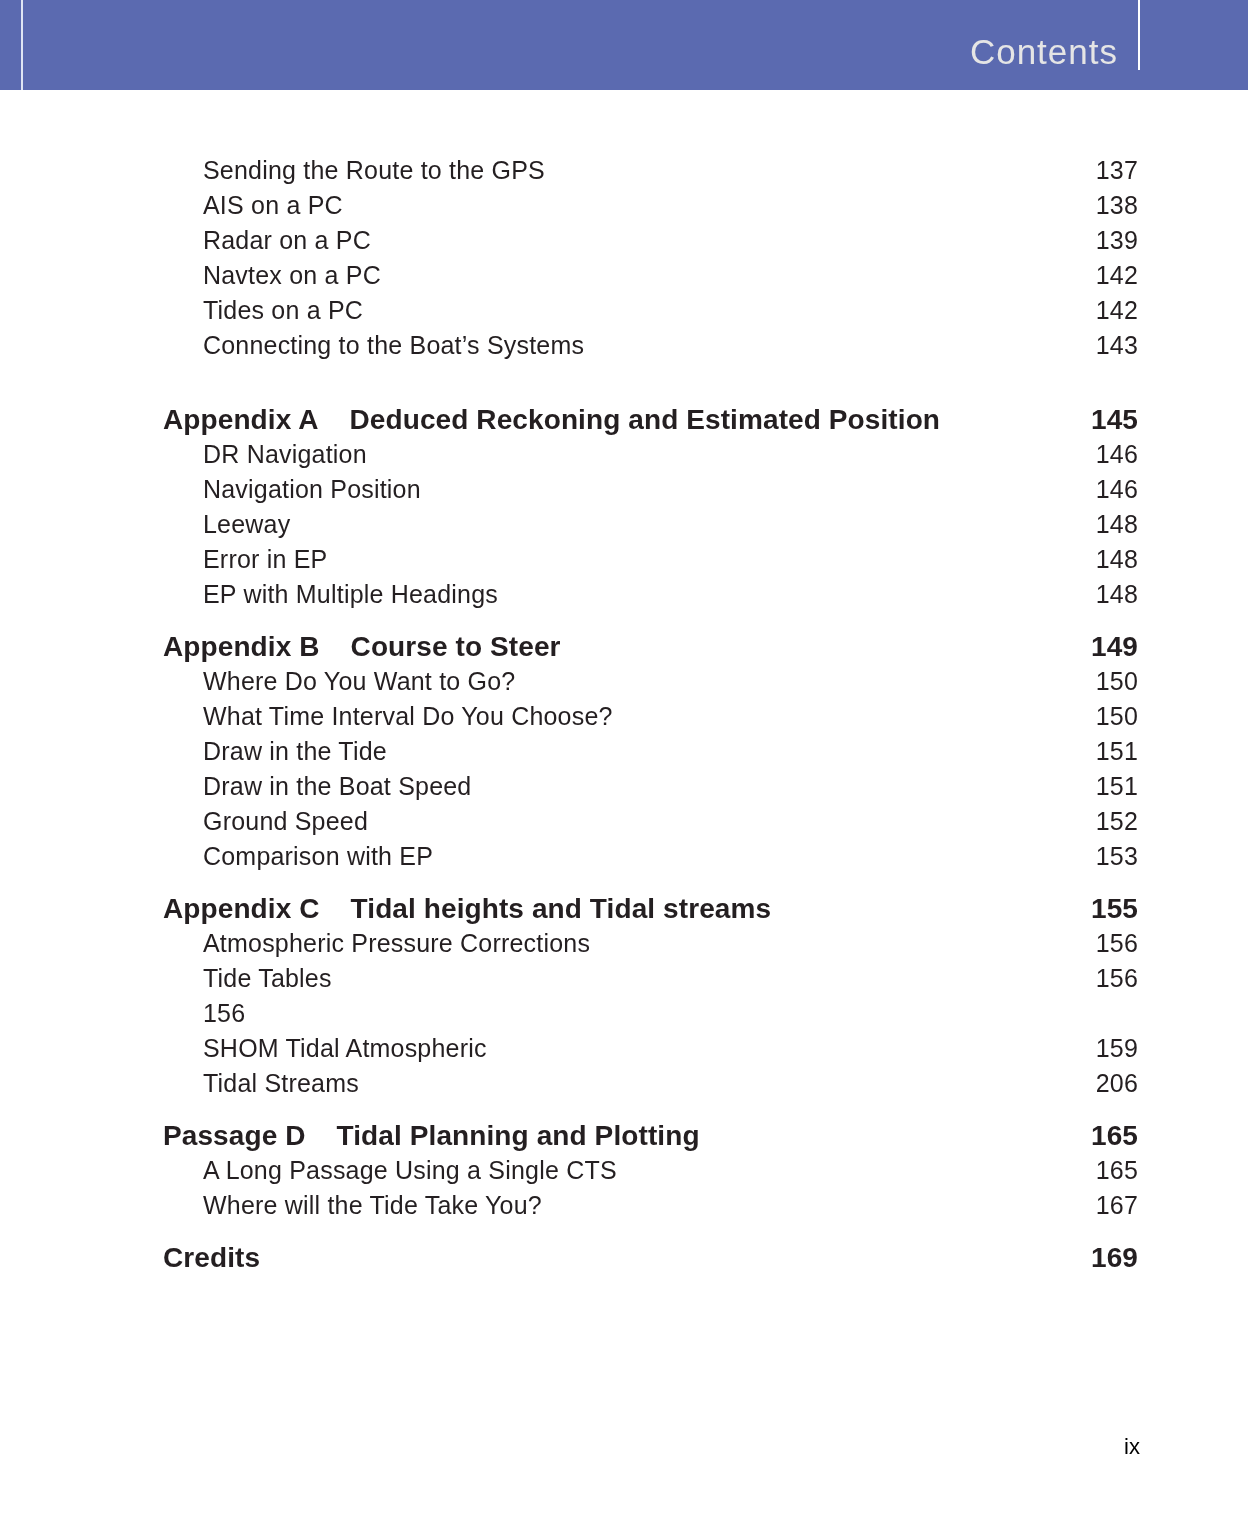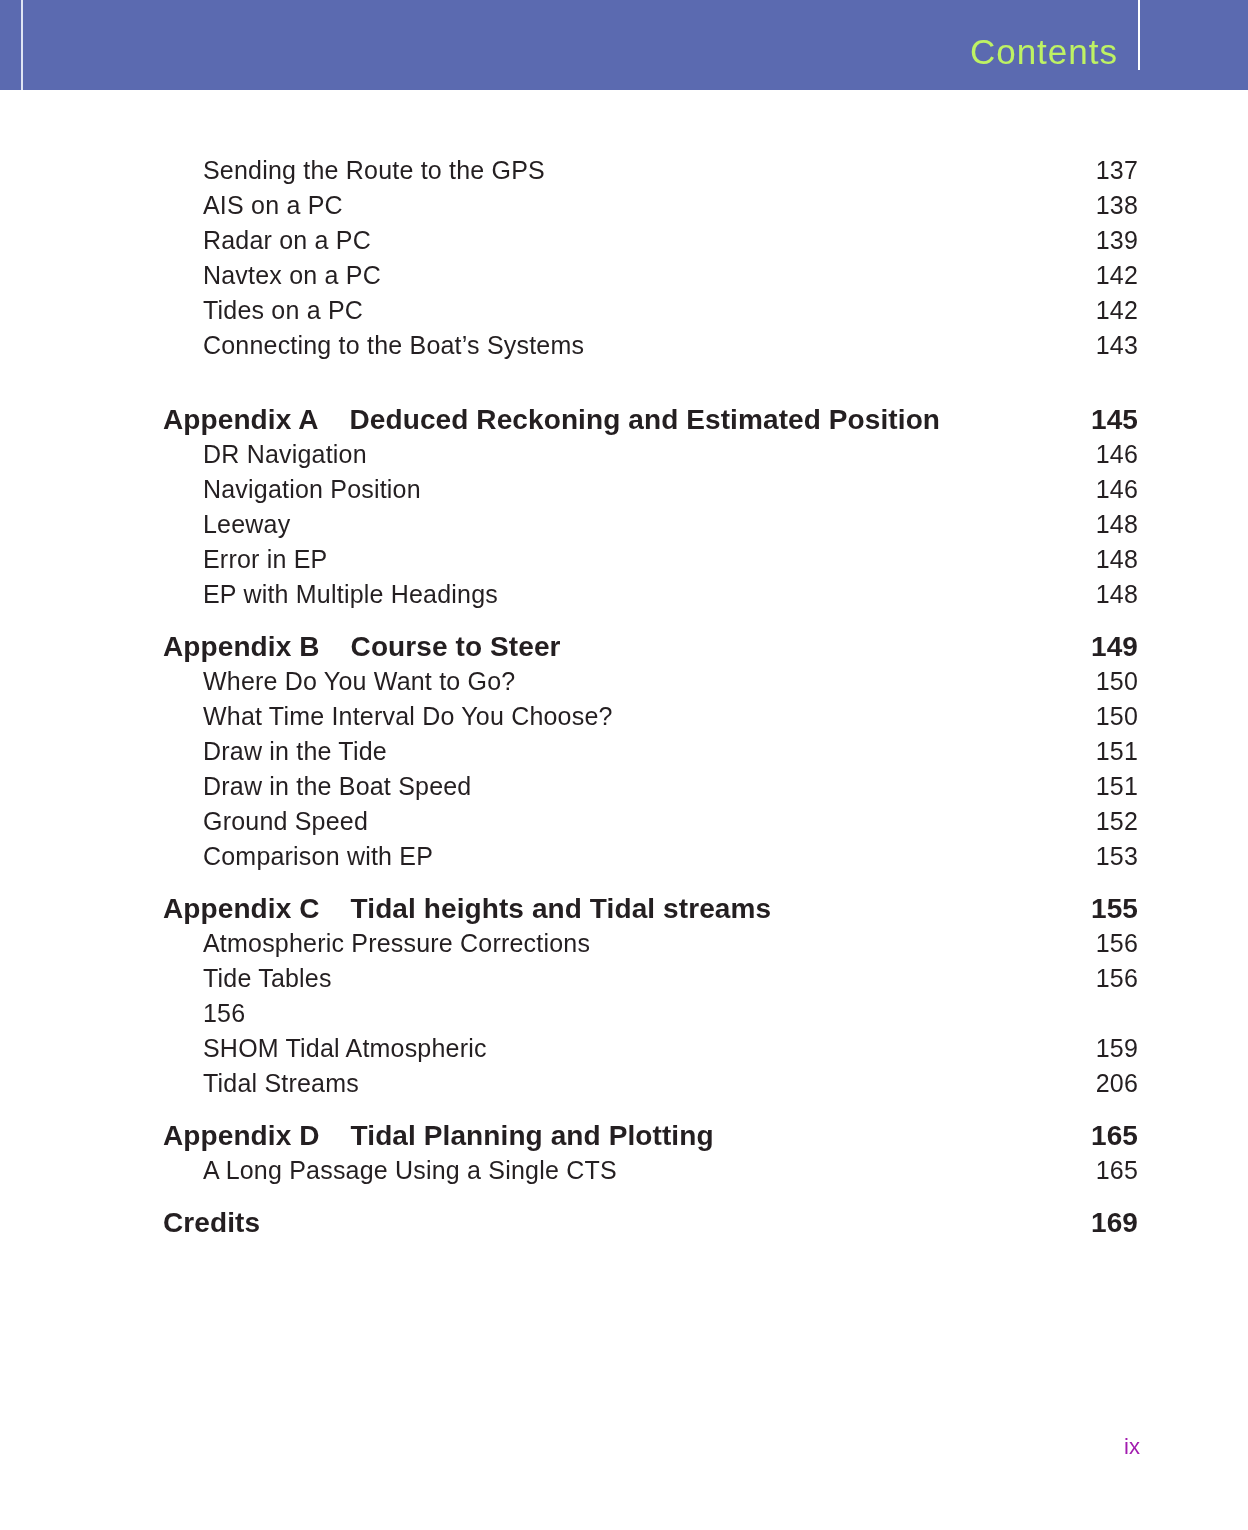--- a/index.html
+++ b/index.html
@@ -37,21 +37,21 @@
     background: var(--rule, #ffffff);
   }
   .header-title {
     position: absolute;
     right: 130px;
     top: 34px;
     font-size: 35px;
     line-height: 1;
     font-weight: 400;
     letter-spacing: 1px;
-    color: #bef264;
+    color: #e5e5e5;
   }
 
   
   .toc {
     position: absolute;
     top: 153px;
     left: 163px;
     right: 110px;
   }
   .toc-section { margin-top: 17px; }
@@ -74,21 +74,21 @@
     letter-spacing: 0.1px;
   }
   .row.heading .ht { margin-left: 31px; }
   .page { text-align: right; }
 
   .folio {
     position: absolute;
     top: 1434px;
     right: 108px;
     font-size: 22px;
-    color: #a21caf;
+    color: #000000;
   }
 </style>
 </head>
 <body>
 
 <div class="header">
   <div class="header-left-rule"></div>
   <div class="header-title-rule"></div>
   <div class="header-title">Contents</div>
 </div>
@@ -208,28 +208,32 @@
     </div>
     <div class="row item">
       <span class="label">Tidal Streams</span>
       <span class="page">206</span>
     </div>
   </div>
 
   <div class="toc-section">
     <div class="row heading">
       <span class="label">
-        <span>Appendix D</span><span class="ht">Tidal Planning and Plotting</span>
+        <span>Passage D</span><span class="ht">Tidal Planning and Plotting</span>
       </span>
       <span class="page">165</span>
     </div>
     <div class="row item">
       <span class="label">A Long Passage Using a Single CTS</span>
       <span class="page">165</span>
     </div>
+    <div class="row item">
+      <span class="label">Where will the Tide Take You?</span>
+      <span class="page">167</span>
+    </div>
   </div>
 
   <div class="toc-section">
     <div class="row heading">
       <span class="label">
         <span>Credits</span>
       </span>
       <span class="page">169</span>
     </div>
   </div>

